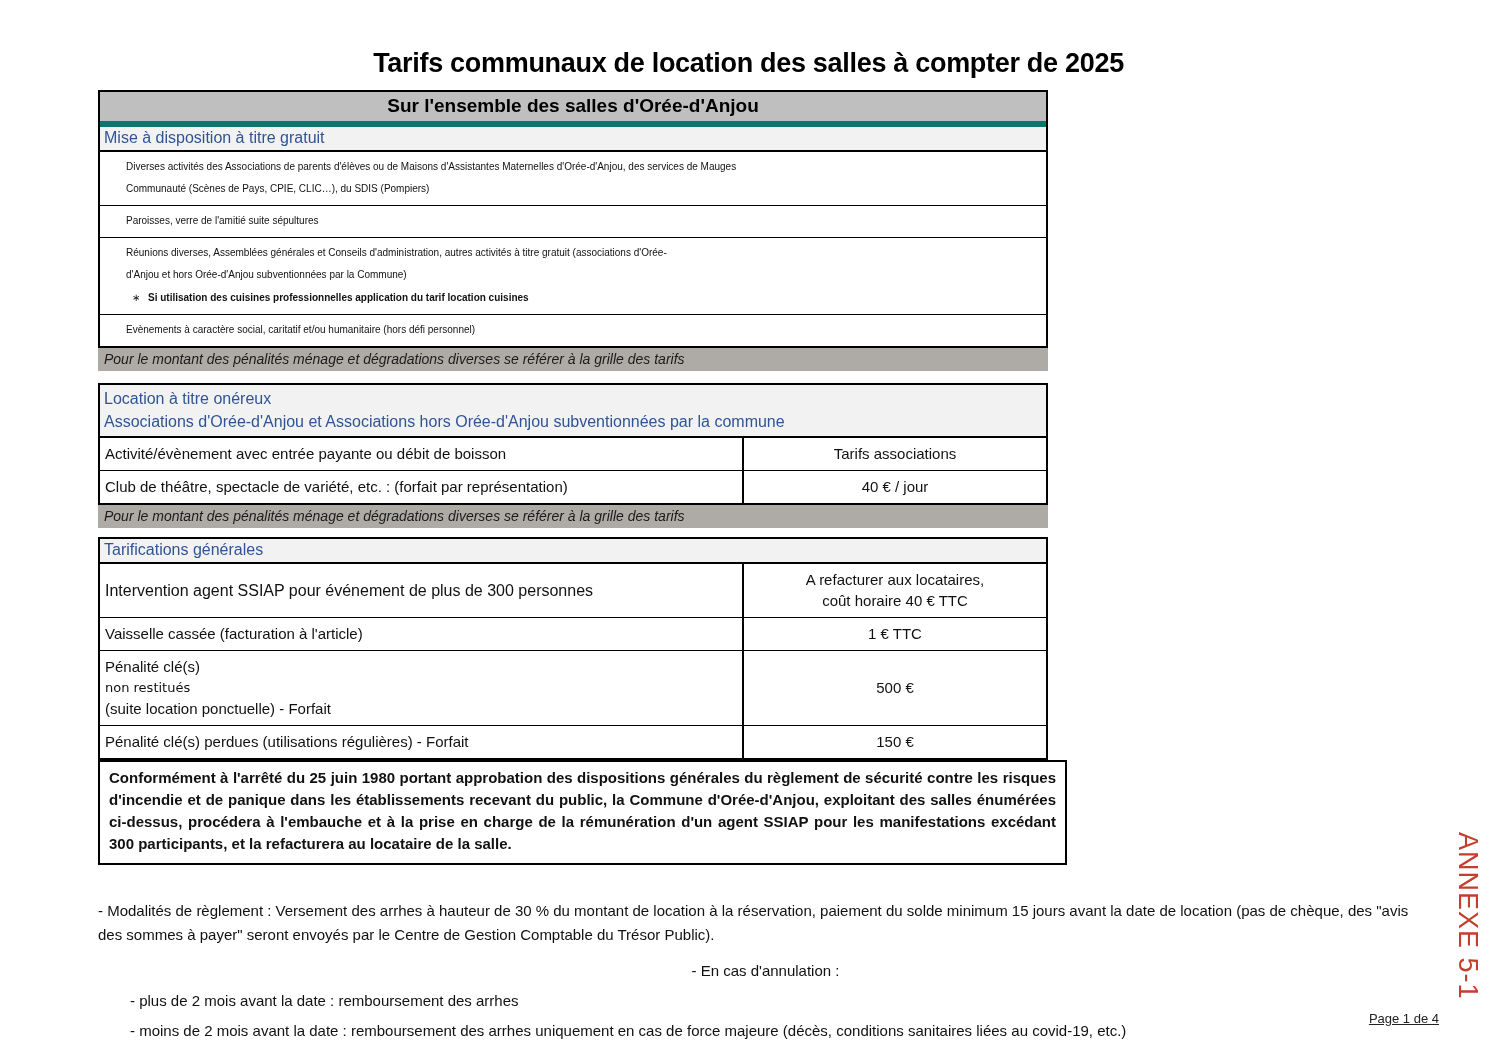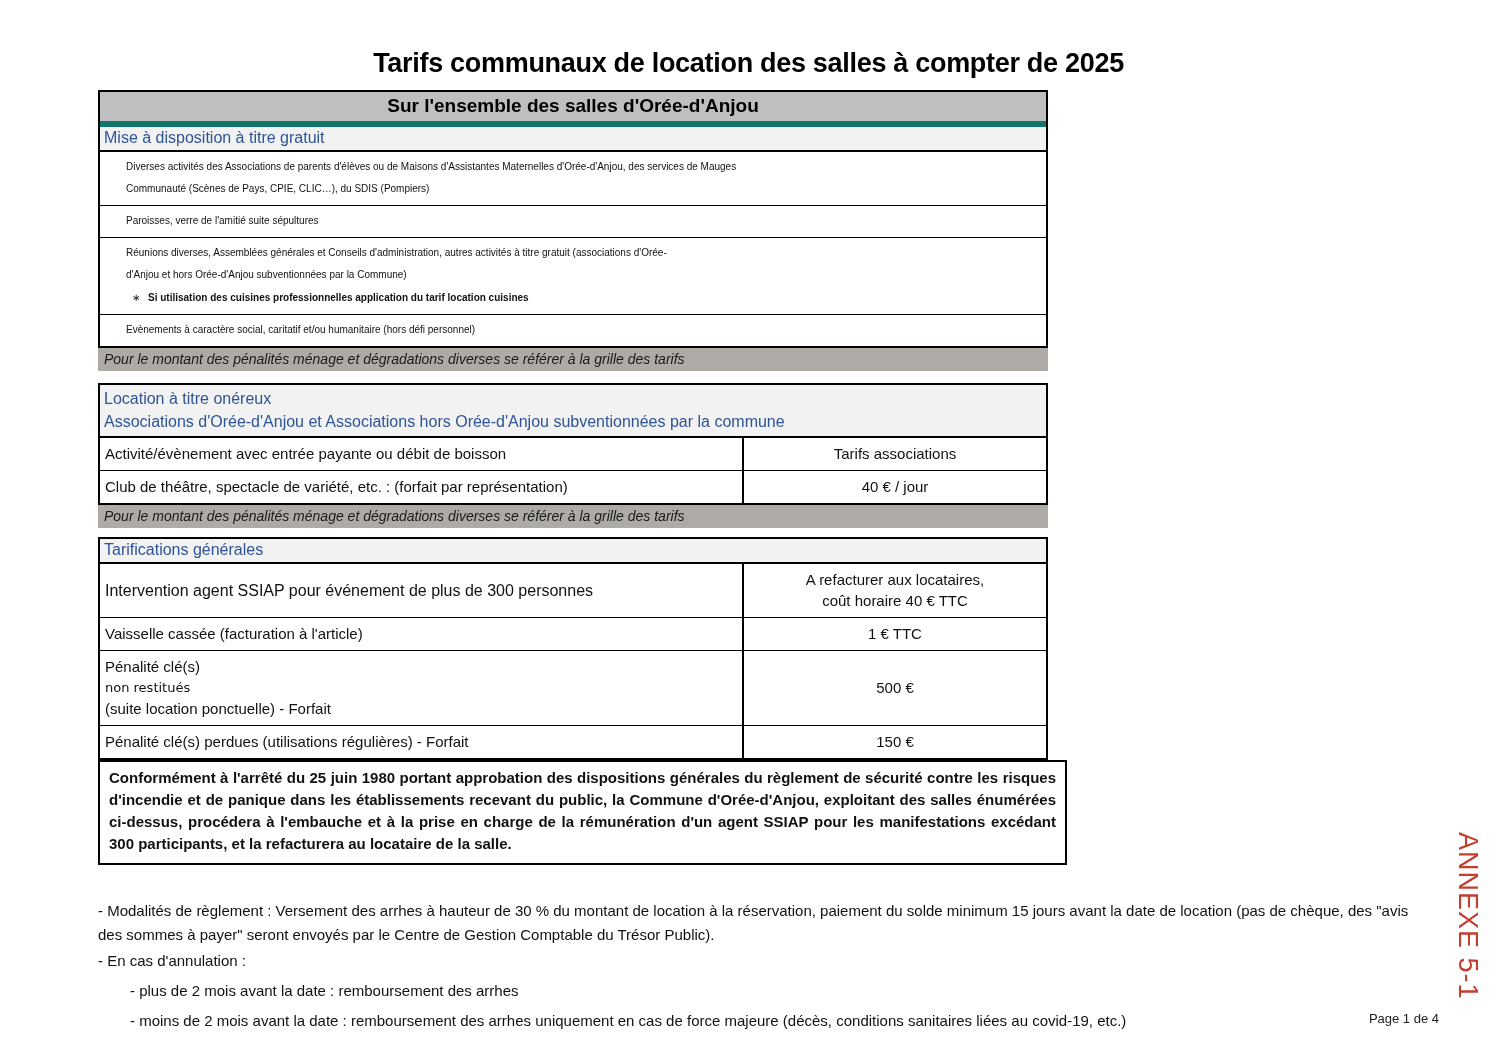--- a/index.html
+++ b/index.html
@@ -66,36 +66,36 @@
     border:2px solid #000;
     padding:5px 9px 8px 9px;
     font-size:15px; font-weight:700;
     line-height:22px;
     text-align:justify;
   }
 
   .bottom-texts { margin-top:34px; font-size:15px; line-height:20px; width:1335px; }
   .p-block { margin-bottom:0; }
   .p-modalites { line-height:24px; width:1335px; }
-  .p-intro { margin-top:4px; }
+  .p-intro { margin-top:14px;text-align:center; }
   .sub-item { padding-left:32px; margin-top:10px; }
   .p-remise { margin-top:26px; }
 
   .annexe-vertical {
     position:absolute;
     right:14px; top:832px;
     writing-mode:vertical-rl;
     font-size:27px;
     color:#C43E2E;
     letter-spacing:1px;
   }
   .page-number {
     position:absolute;
     right:58px; bottom:32px;
-    font-size:13px; color:#222;
+    font-size:13px; color:#222;text-decoration:underline;
   }
 </style>
 </head>
 <body>
 
 <div class="page">
 
   <div class="doc-title">Tarifs communaux de location des salles à compter de 2025</div>
 
   <div class="content">

